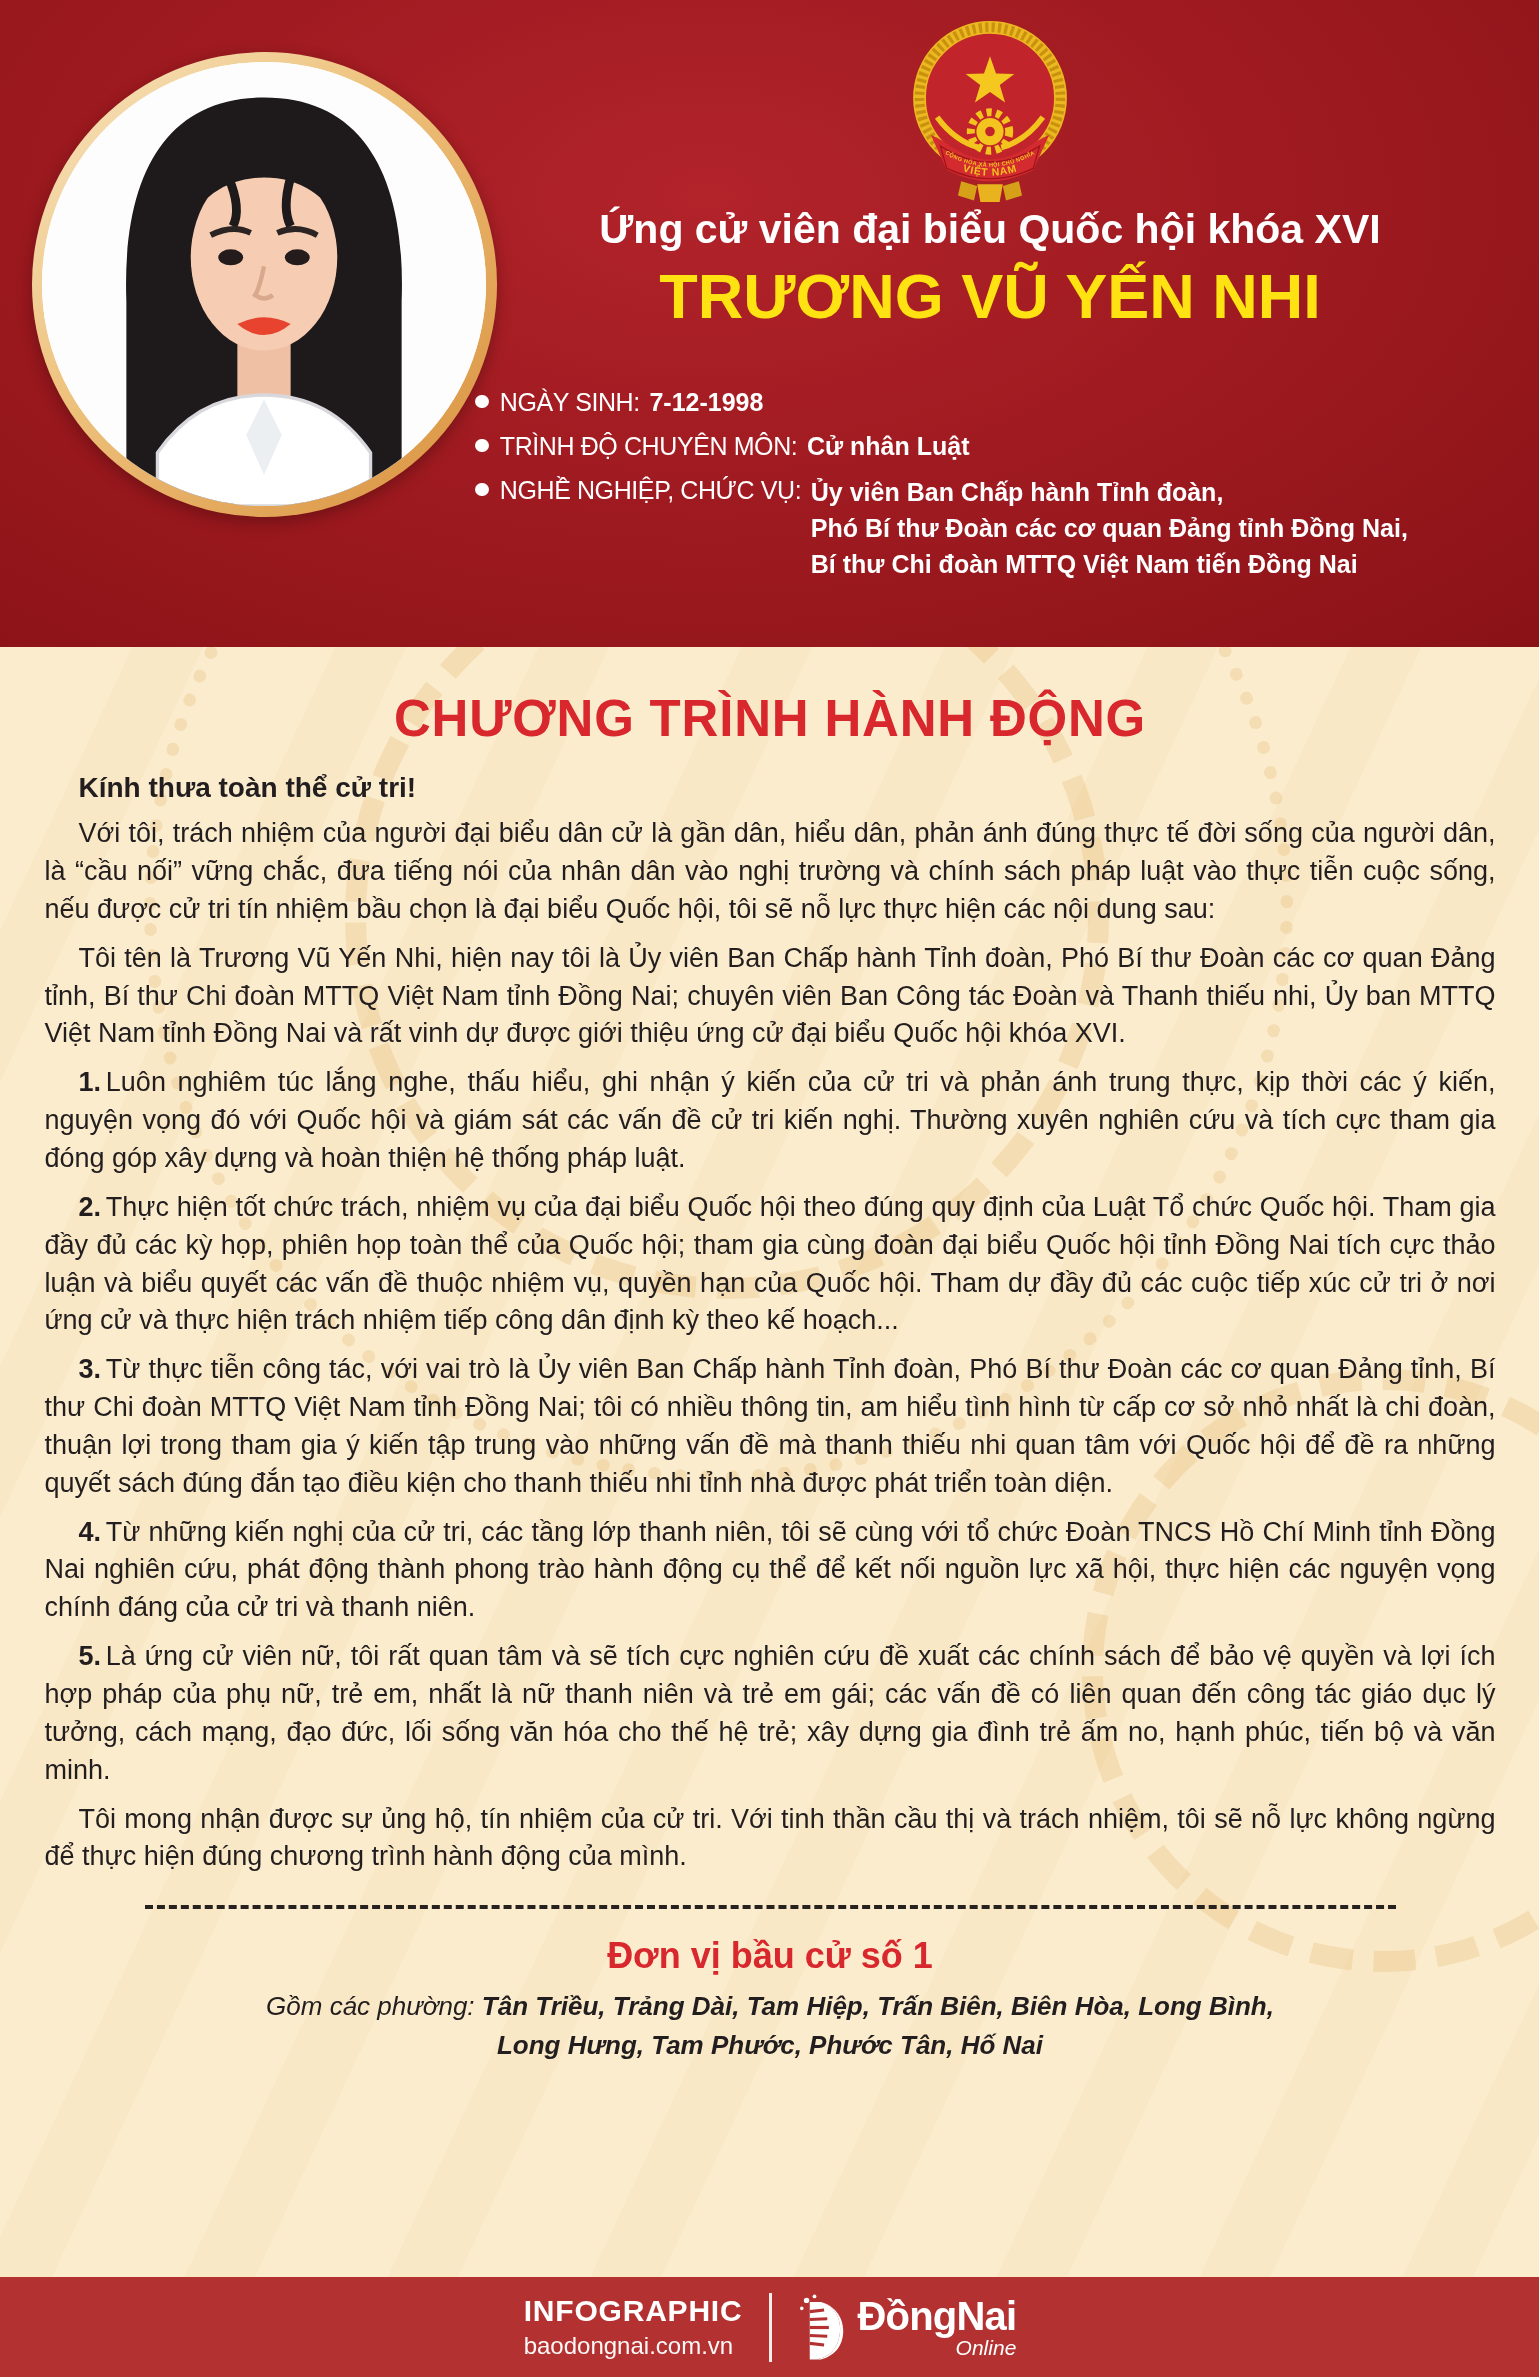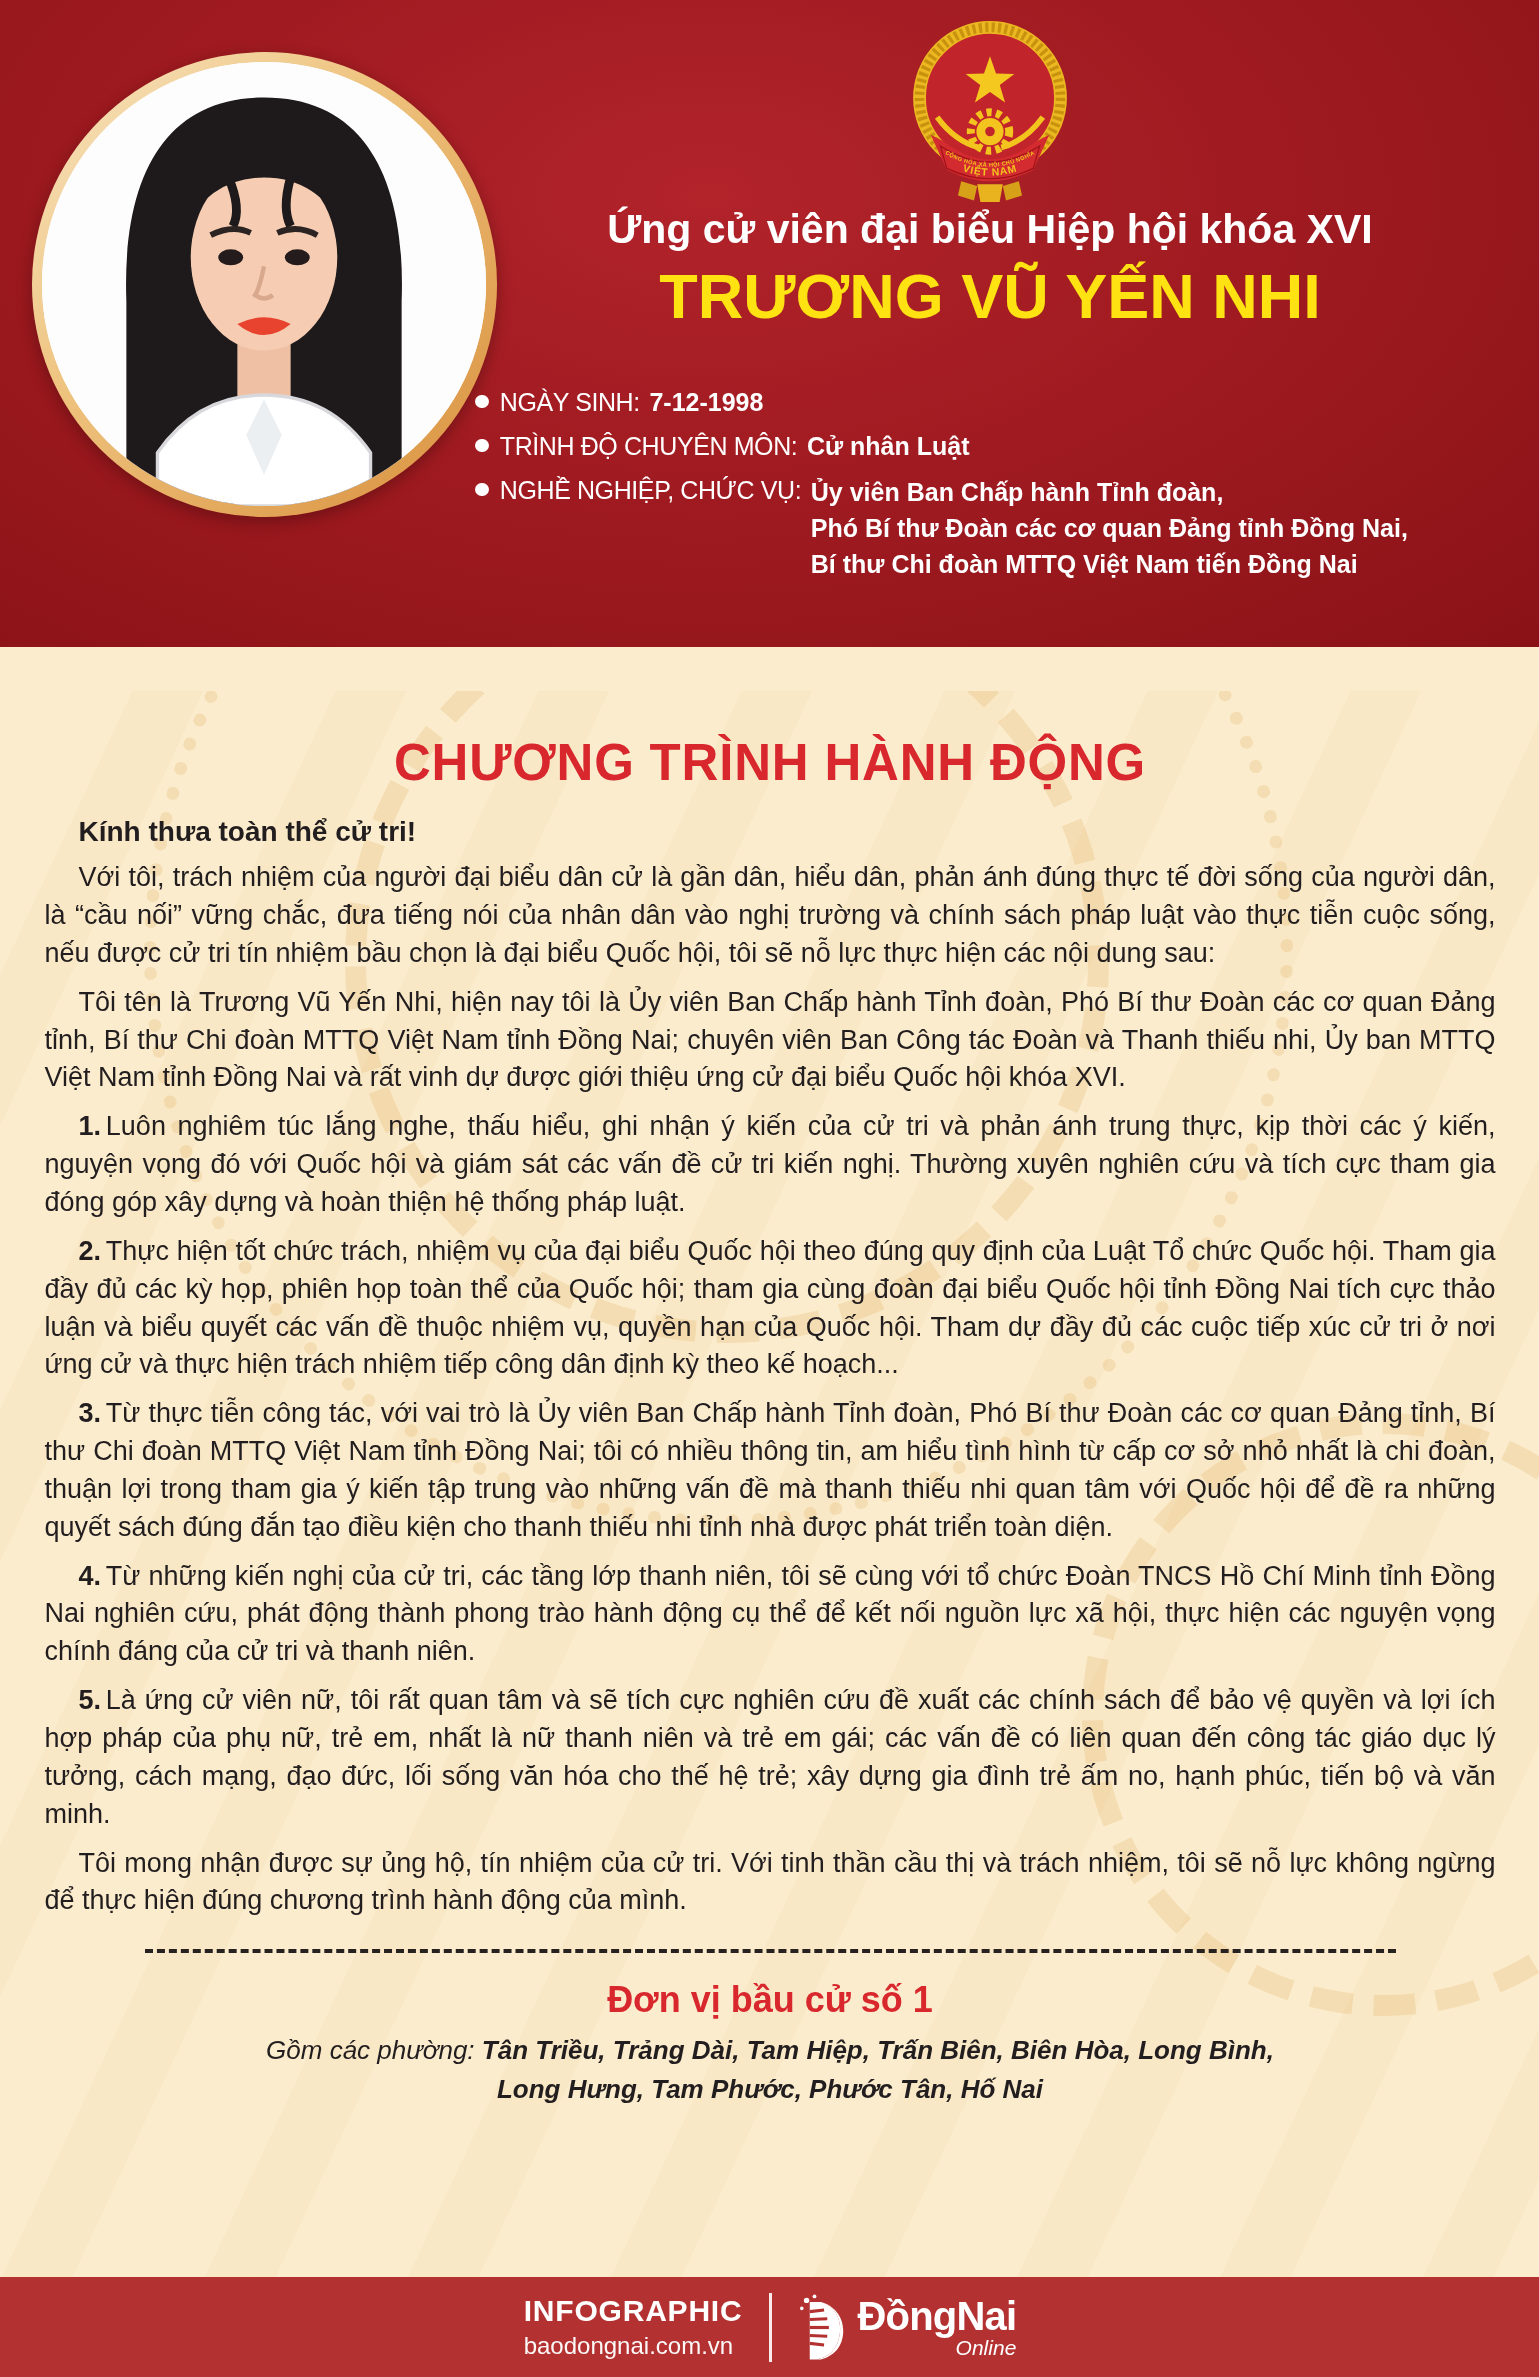--- a/index.html
+++ b/index.html
@@ -34,21 +34,21 @@
   }
   .fields{position:absolute;left:475px;top:386px;width:1042px;}
   .field-row{display:flex;align-items:flex-start;margin-bottom:12px;color:#fff;font-size:25px;line-height:32px;}
   .dot{flex:0 0 auto;width:13.6px;height:13.6px;border-radius:50%;background:#ffffff;margin:8.8px 11.2px 0 0;}
   .f-label{flex:0 0 auto;font-weight:normal;letter-spacing:-0.4px;margin-right:9.6px;white-space:nowrap;}
   .f-value{font-weight:bold;}
   .value-lines div{font-weight:bold;line-height:36px;}
   
   .main{
     position:absolute;left:0;top:647px;width:1540px;height:1630px;
-    background:#fbeccd;overflow:hidden;margin-top:44px;
+    background:#fbeccd;overflow:hidden;
   }
   .pattern{position:absolute;inset:0;pointer-events:none;opacity:.55;
     background:
       repeating-linear-gradient(115deg, rgba(225,180,110,0.00) 0 120px, rgba(225,180,110,0.14) 120px 184px);
   }
   .ring-motif{position:absolute;border:21px dashed rgba(228,185,115,.30);border-radius:50%;}
   .rm1{width:722px;height:722px;left:345px;top:-112px;}
   .rm2{width:1123px;height:1123px;left:144px;top:-313px;border-width:13px;border-style:dotted;}
   .rm3{width:561px;height:561px;left:1082px;top:722px;}
   .content{position:relative;width:1451px;margin:0 auto;color:#221d1e;}
@@ -143,21 +143,21 @@
       <text font-size="13" fill="#f2c41d" font-weight="bold" letter-spacing="1">
         <textPath href="#arc-country" startOffset="50%" text-anchor="middle">VIỆT NAM</textPath>
       </text>
 
       <polygon points="84,204 116,204 112,226 88,226" fill="#e9b31f"></polygon>
       <polygon points="64,200 84,206 80,224 60,218" fill="#d6a018"></polygon>
       <polygon points="136,200 116,206 120,224 140,218" fill="#d6a018"></polygon>
     </svg>
 
     <div class="header-text">
-      <div class="header-title">Ứng cử viên đại biểu Hiệp hội khóa XVI</div>
+      <div class="header-title">Ứng cử viên đại biểu Quốc hội khóa XVI</div>
       <div class="header-name">TRƯƠNG VŨ YẾN NHI</div>
     </div>
 
     <div class="fields">
       <div class="field-row">
         <span class="dot"></span>
         <span class="f-label">NGÀY SINH:</span>
         <span class="f-value">7-12-1998</span>
       </div>
       <div class="field-row">

